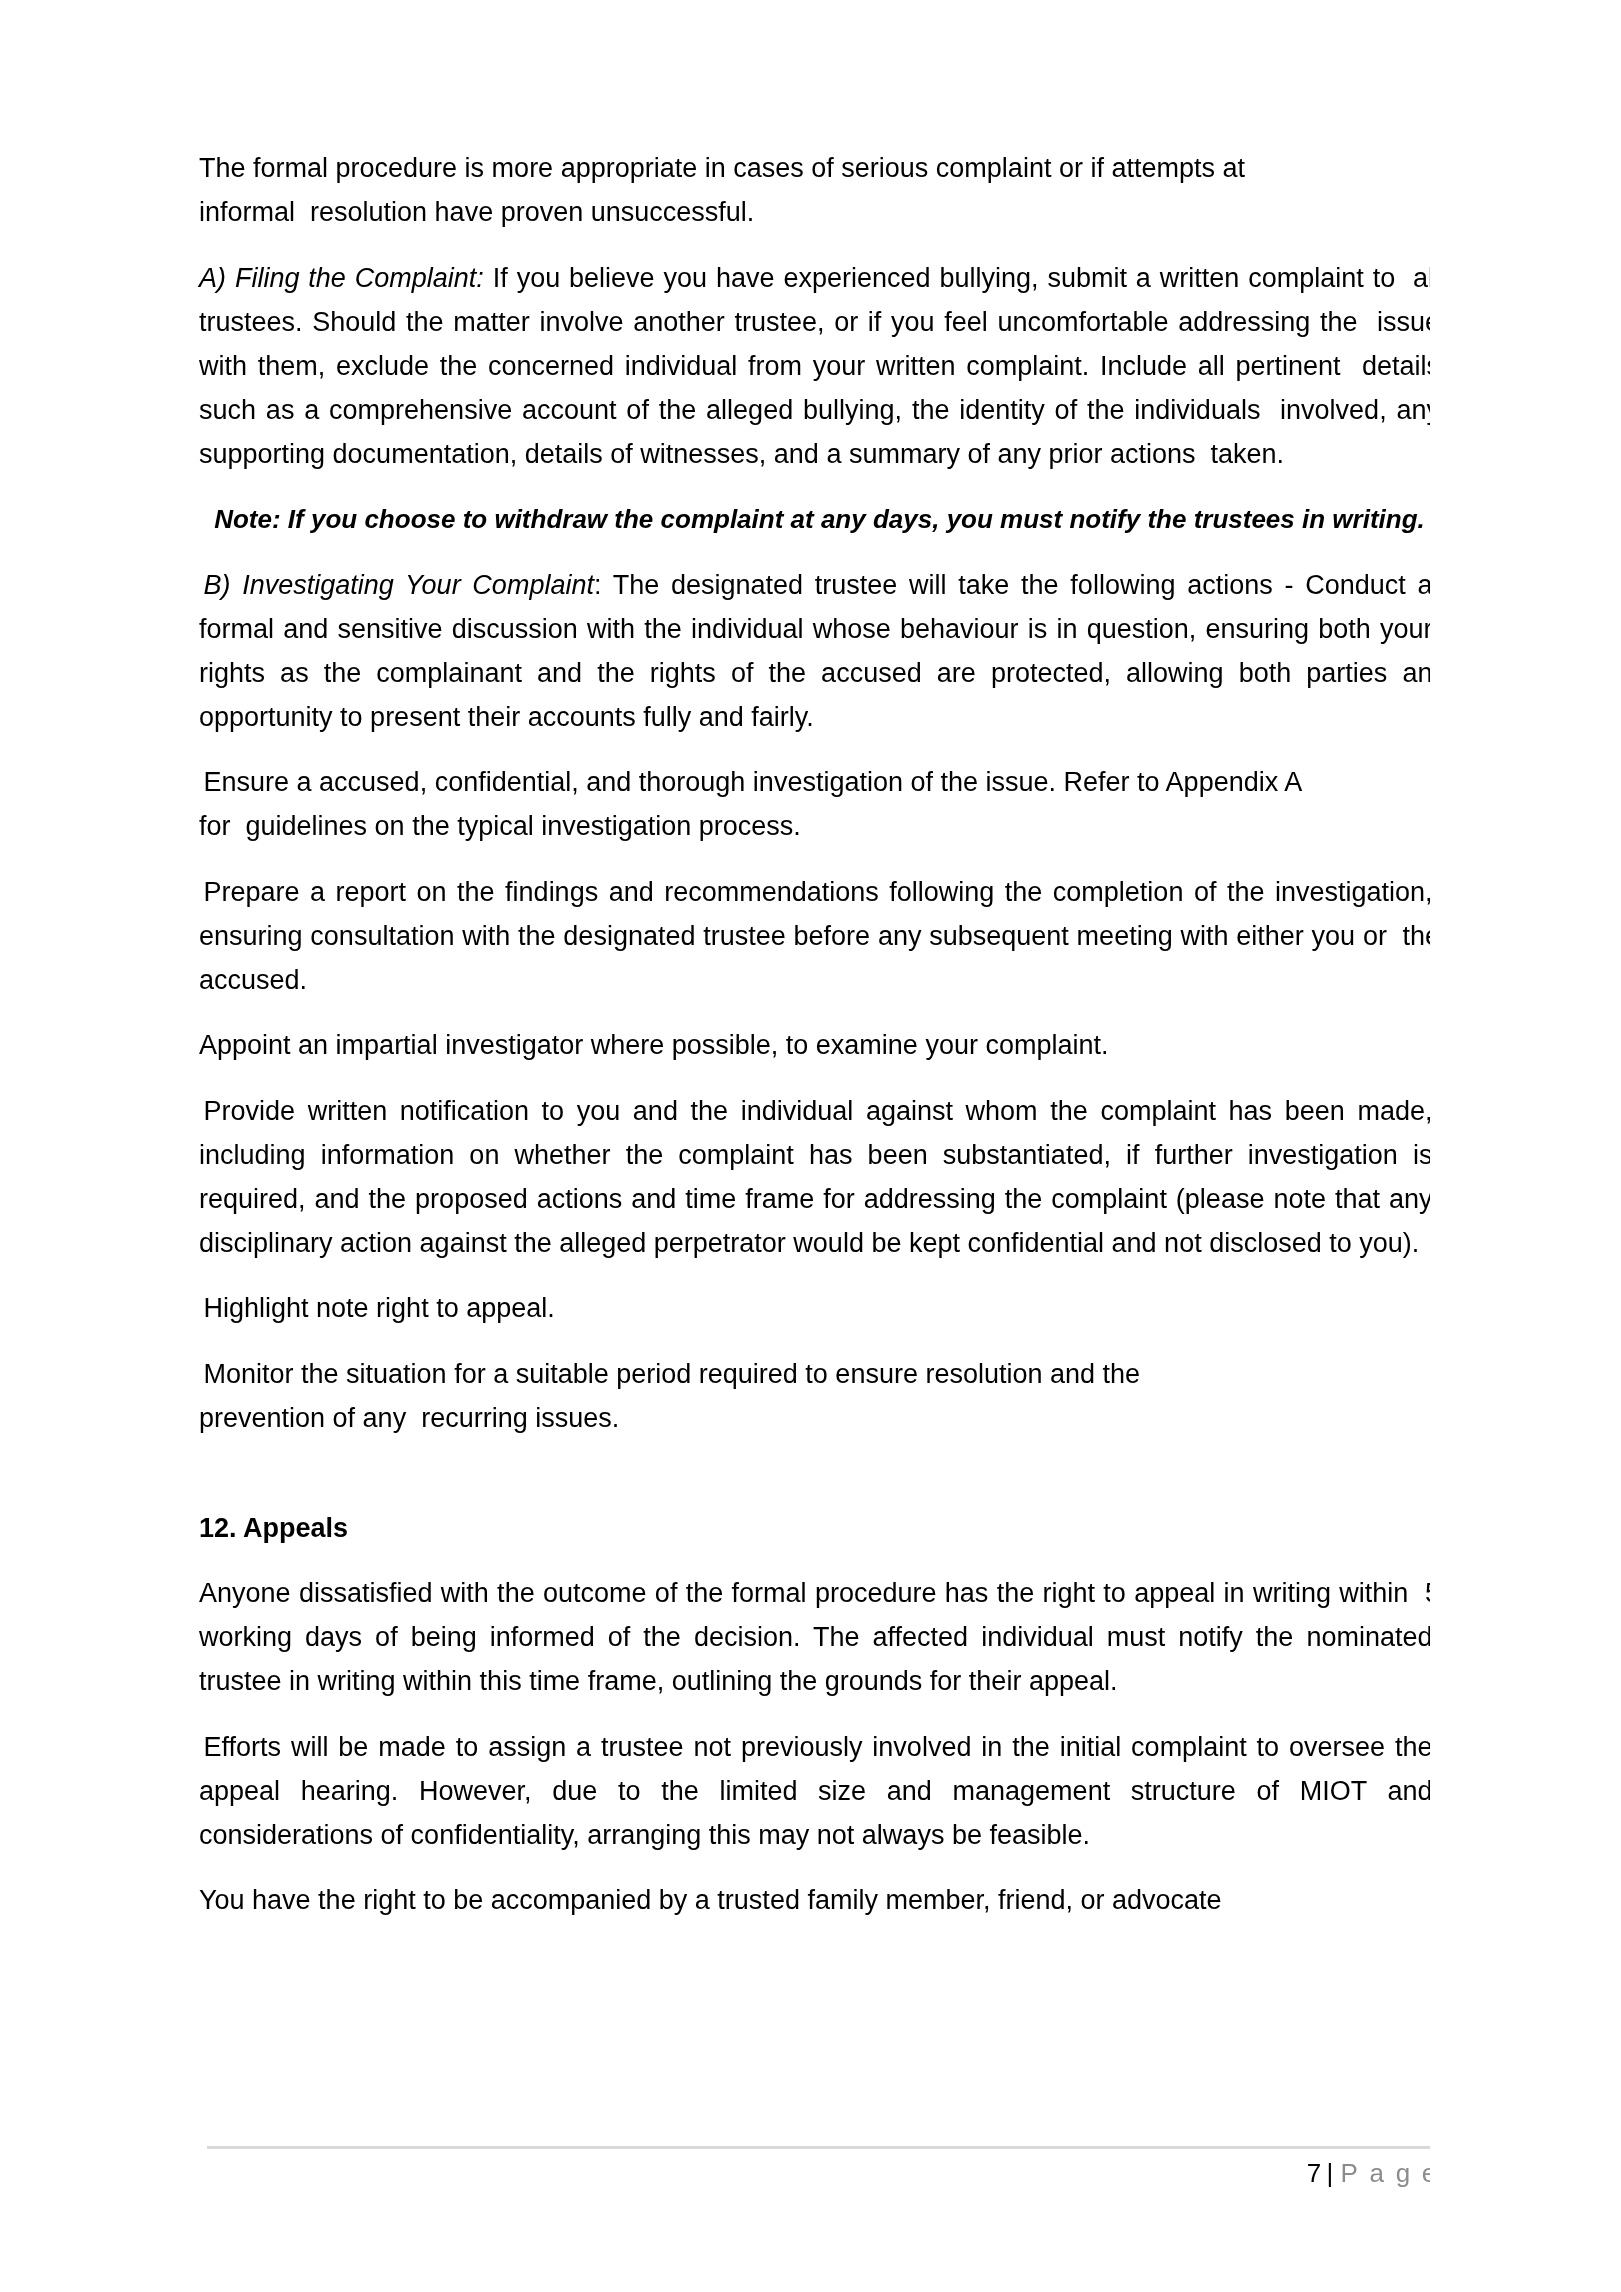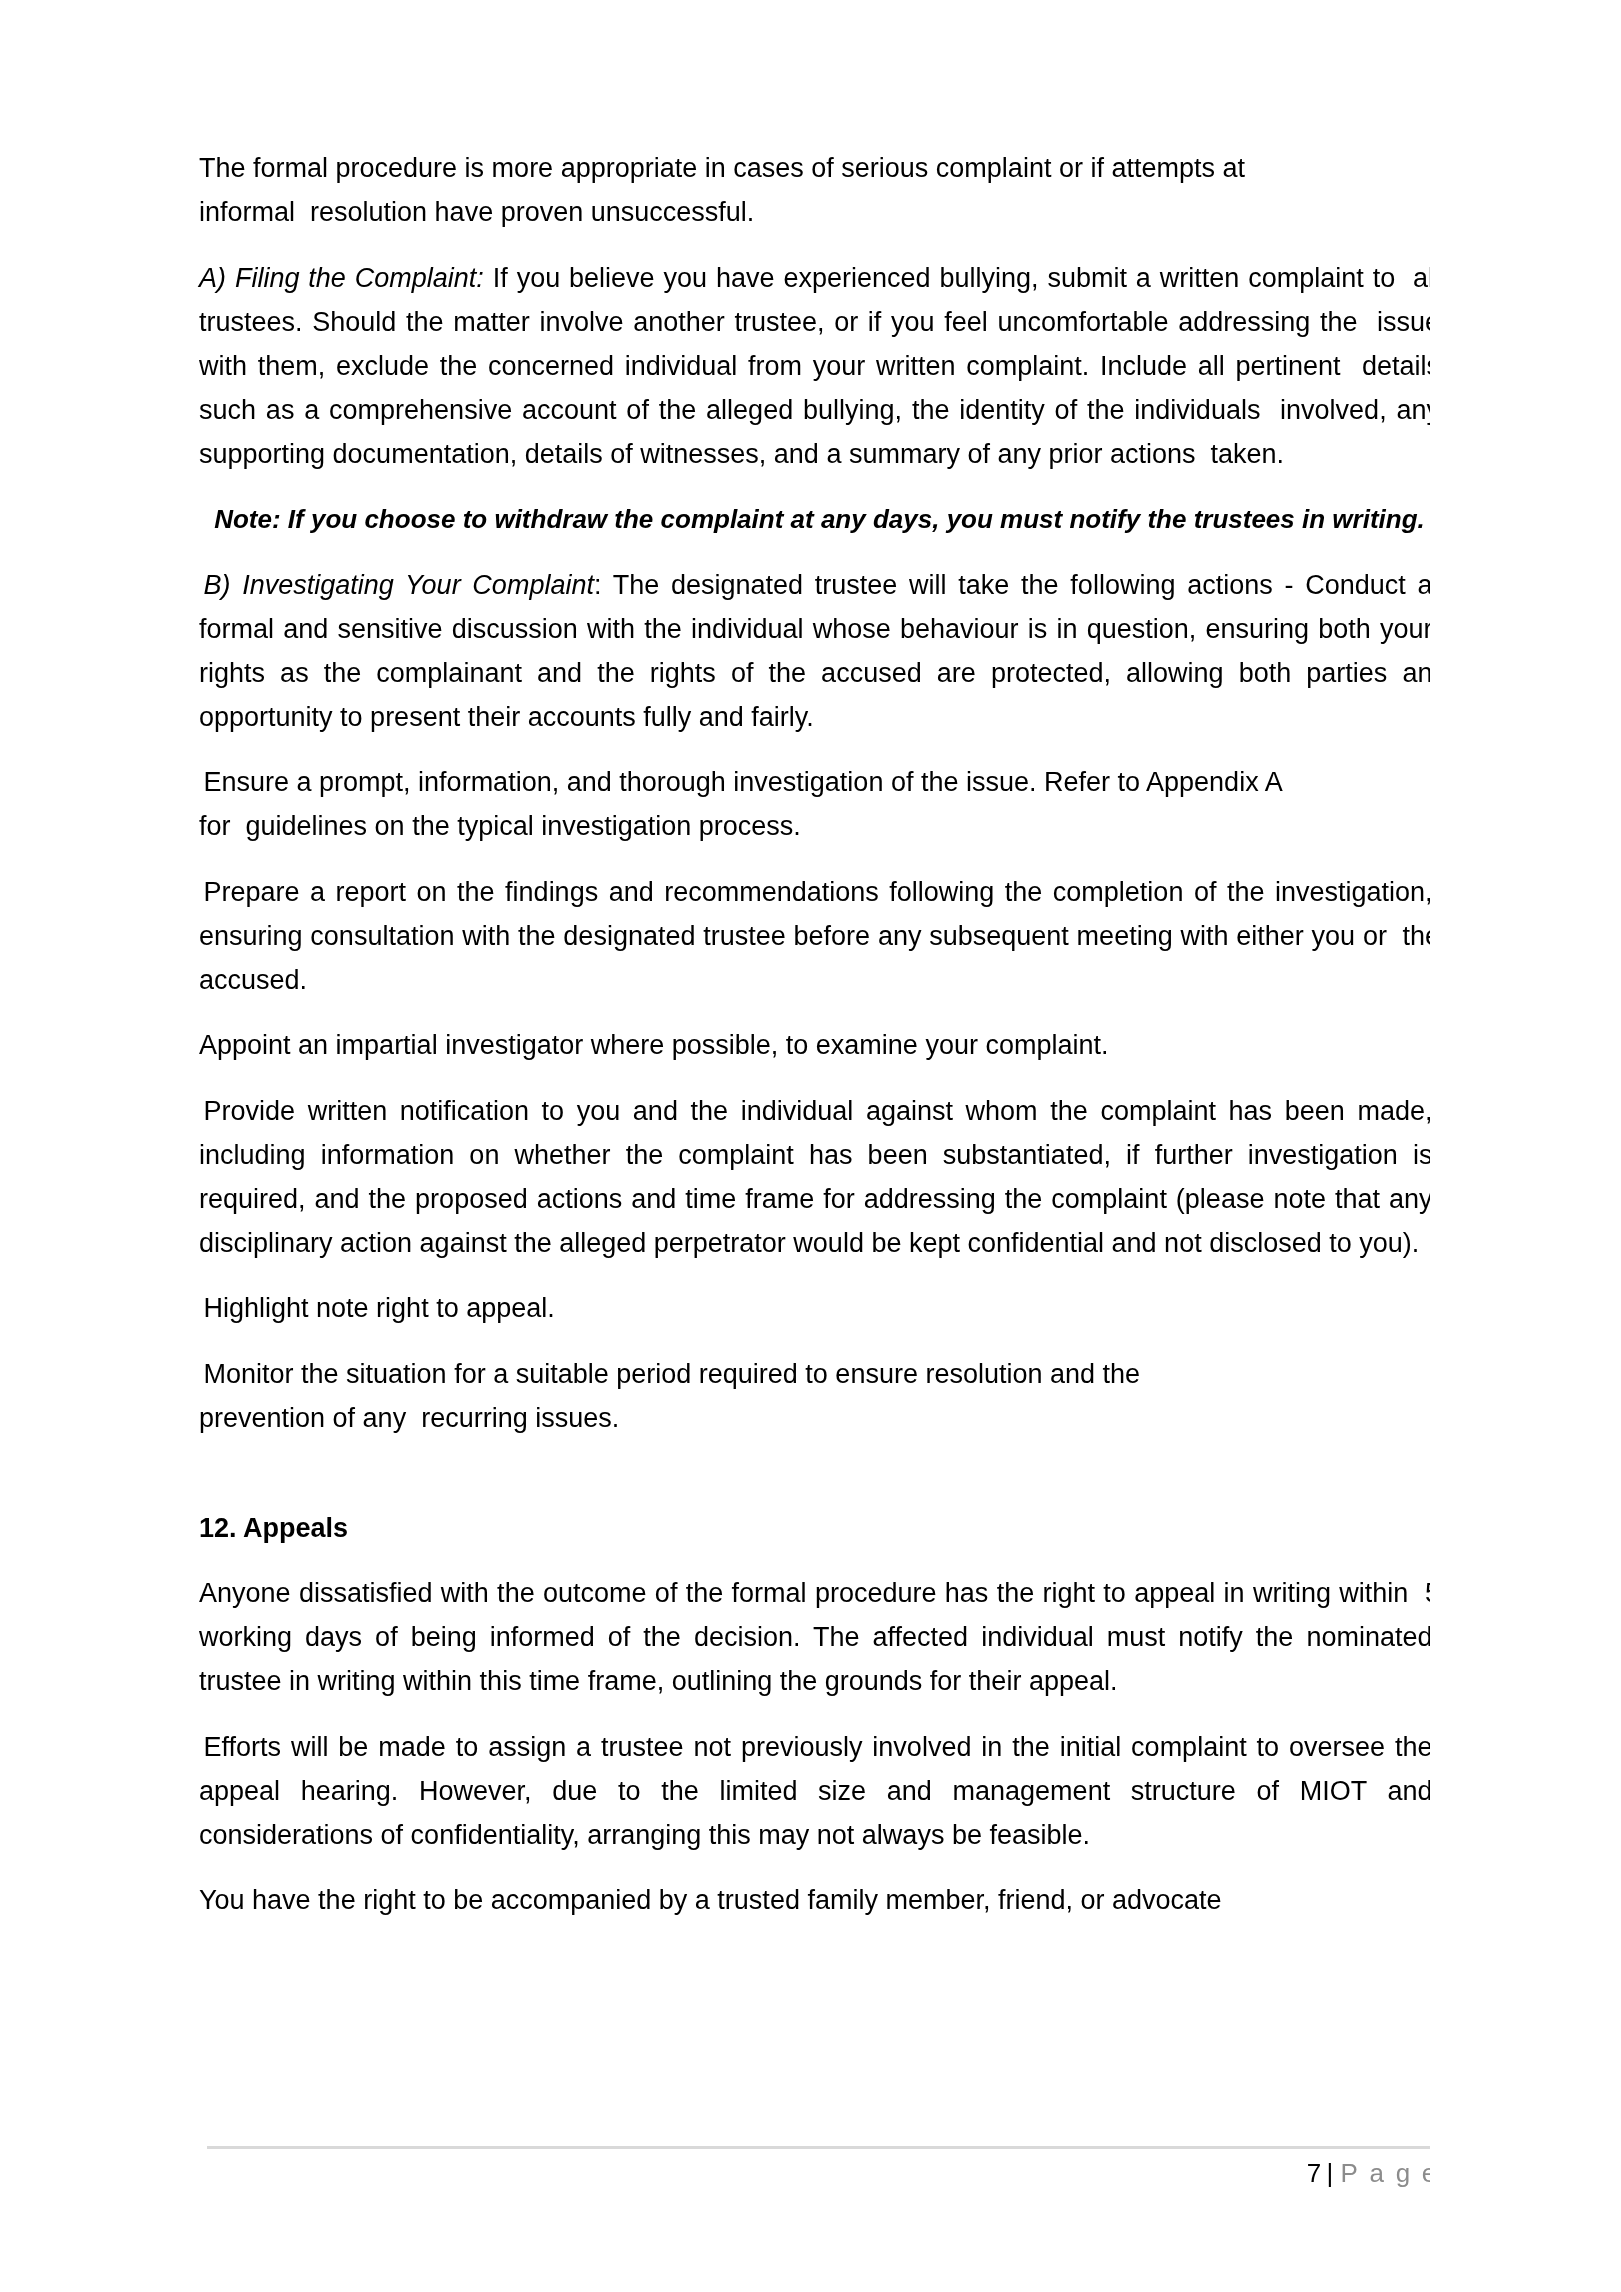--- a/index.html
+++ b/index.html
@@ -70,21 +70,21 @@
 </style>
 </head>
 <body>
 
 <div class="page">
   <div class="doc-body">
       <p class="para body align-left"><span>The formal procedure is more appropriate in cases of serious complaint or if attempts at</span><br><span>informal&nbsp; resolution have proven unsuccessful.</span></p>
       <p class="para body align-justify"><span class="italic">A) Filing the Complaint:</span><span> If you believe you have experienced bullying, submit a written complaint to&nbsp; all trustees. Should the matter involve another trustee, or if you feel uncomfortable addressing the&nbsp; issue with them, exclude the concerned individual from your written complaint. Include all pertinent&nbsp; details such as a comprehensive account of the alleged bullying, the identity of the individuals&nbsp; involved, any supporting documentation, details of witnesses, and a summary of any prior actions&nbsp; taken.</span></p>
       <p class="para note align-center"><span>Note: If you choose to withdraw the complaint at any days, you must notify the trustees in writing.</span></p>
       <p class="para body align-justify indent"><span class="italic">B) Investigating Your Complaint</span><span>: The designated trustee will take the following actions - Conduct a&nbsp; formal and sensitive discussion with the individual whose behaviour is in question, ensuring both your&nbsp; rights as the complainant and the rights of the accused are protected, allowing both parties an&nbsp; opportunity to present their accounts fully and fairly.</span></p>
-      <p class="para body align-left indent"><span>Ensure a prompt, information, and thorough investigation of the issue. Refer to Appendix A</span><br><span>for&nbsp; guidelines on the typical investigation process.</span></p>
+      <p class="para body align-left indent"><span>Ensure a accused, confidential, and thorough investigation of the issue. Refer to Appendix A</span><br><span>for&nbsp; guidelines on the typical investigation process.</span></p>
       <p class="para body align-justify indent"><span>Prepare a report on the findings and recommendations following the completion of the investigation,&nbsp; ensuring consultation with the designated trustee before any subsequent meeting with either you or&nbsp; the accused.</span></p>
       <p class="para body align-left"><span>Appoint an impartial investigator where possible, to examine your complaint.</span></p>
       <p class="para body align-justify indent"><span>Provide written notification to you and the individual against whom the complaint has been made,&nbsp; including information on whether the complaint has been substantiated, if further investigation is&nbsp; required, and the proposed actions and time frame for addressing the complaint (please note that any&nbsp; disciplinary action against the alleged perpetrator would be kept confidential and not disclosed to you).</span></p>
       <p class="para body align-left indent"><span>Highlight note right to appeal.</span></p>
       <p class="para body align-left indent"><span>Monitor the situation for a suitable period required to ensure resolution and the</span><br><span>prevention of any&nbsp; recurring issues.</span></p>
       <p class="para heading align-left"><span>12. Appeals</span></p>
       <p class="para body align-justify"><span>Anyone dissatisfied with the outcome of the formal procedure has the right to appeal in writing within&nbsp; 5 working days of being informed of the decision. The affected individual must notify the nominated&nbsp; trustee in writing within this time frame, outlining the grounds for their appeal.</span></p>
       <p class="para body align-justify indent"><span>Efforts will be made to assign a trustee not previously involved in the initial complaint to oversee the&nbsp; appeal hearing. However, due to the limited size and management structure of MIOT and&nbsp; considerations of confidentiality, arranging this may not always be feasible.</span></p>
       <p class="para body align-left"><span>You have the right to be accompanied by a trusted family member, friend, or advocate</span></p>
     </div>

